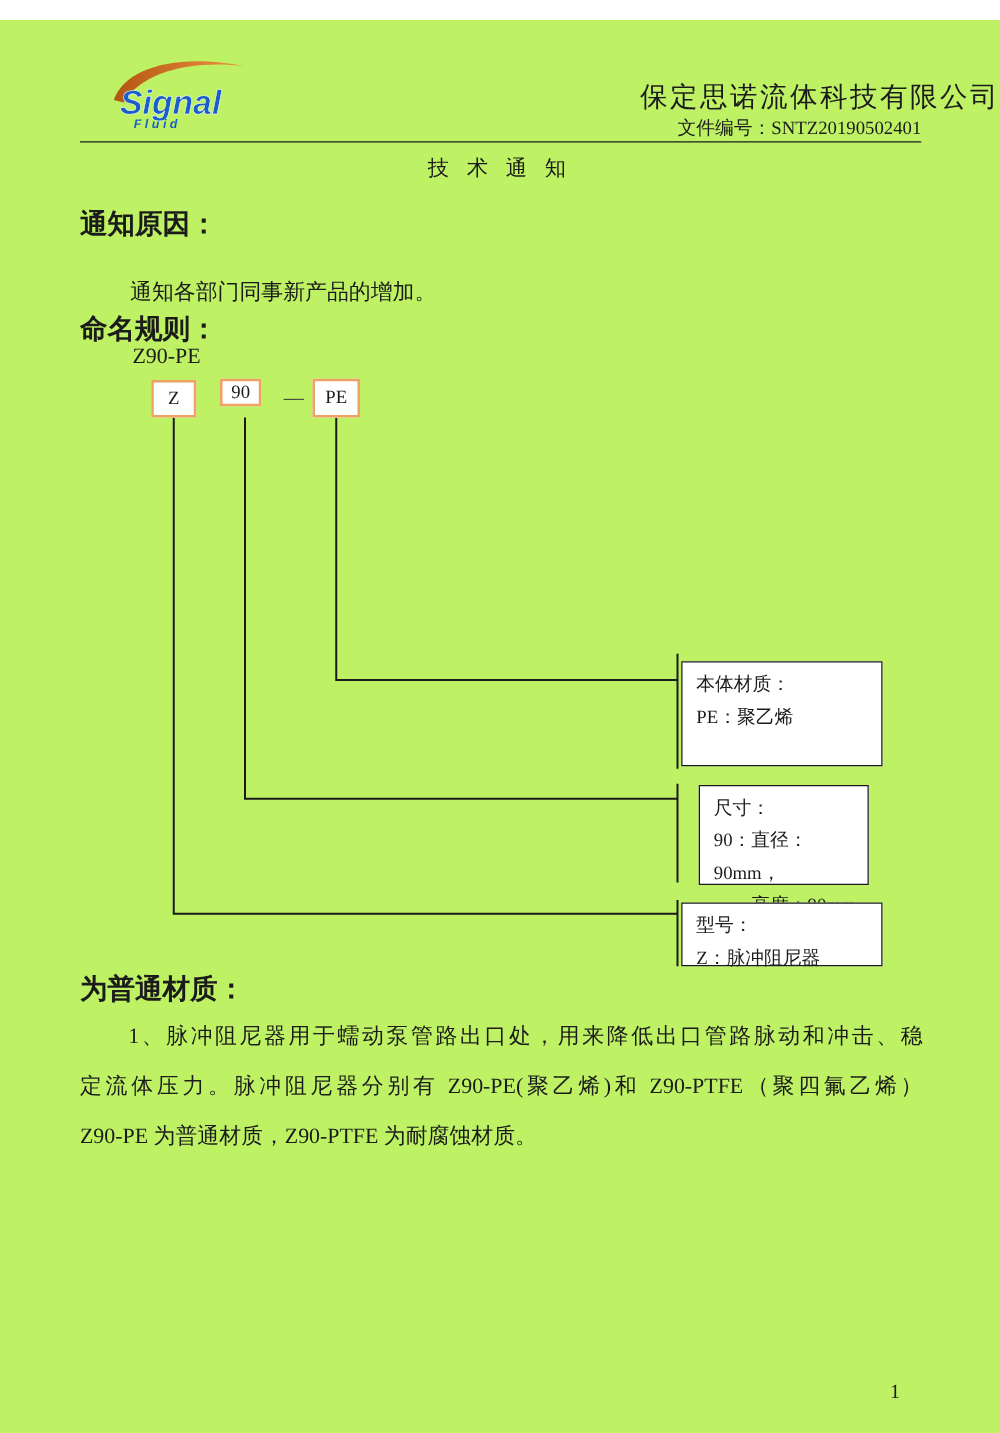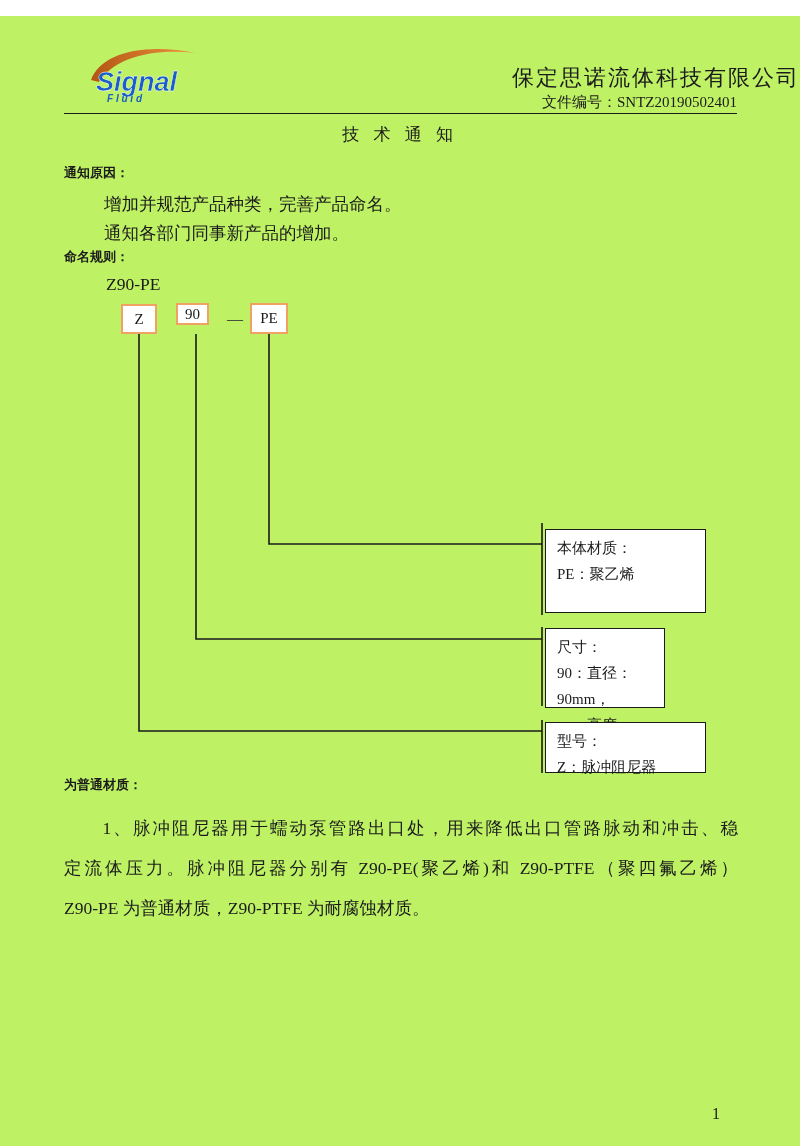--- a/index.html
+++ b/index.html
@@ -27,21 +27,21 @@
   }
   .header-rule {
     position: absolute; left: 64px; top: 97px; width: 673px;
     border-top: 1.6px solid #1b1b1b;
   }
   .doc-title {
     position: absolute; left: 0; top: 107px; width: 100%;
     text-align: center; font-size: 17px; font-weight: normal; letter-spacing: 5px;
   }
   
-  .h-bold { position: absolute; left: 64px; font-size: 13px; font-weight: bold; }
+  .h-bold { position: absolute; left: 64px; font-size: 22px; font-weight: bold; }
   .b-line { position: absolute; left: 104px; font-size: 17.5px; }
   
   .diagram-lines { position: absolute; left: 0; top: 0; width: 800px; height: 1146px; pointer-events: none; }
   .code-box {
     position: absolute;
     border: 2px solid #f0a164;
     background: #ffffff;
     display: flex; align-items: center; justify-content: center;
     font-size: 15px;
   }
@@ -85,42 +85,41 @@
 
   <div class="doc-number">
     <span>文件编号：</span><span>SNTZ20190502401</span>
   </div>
 
   <div class="header-rule"></div>
 
   <div class="doc-title">技 术 通 知</div>
 
   <div class="h-bold" style="top:148px">通知原因：</div>
-  <div class="b-line" style="top:176px">增加并规范产品种类，完善产品命名。</div>
   <div class="b-line" style="top:205px">通知各部门同事新产品的增加。</div>
   <div class="h-bold" style="top:232px">命名规则：</div>
   <div class="b-line" style="top:258px; left:106px">Z90-PE</div>
 
   <svg class="diagram-lines" viewBox="0 0 800 1146" xmlns="http://www.w3.org/2000/svg">
     <path d="M269 318 V528 H542 M542 507 V599" fill="none" stroke="#1b1b1b" stroke-width="1.6"></path>
     <path d="M196 318 V623 H542 M542 611 V690" fill="none" stroke="#1b1b1b" stroke-width="1.6"></path>
     <path d="M139 318 V715 H542 M542 704 V757" fill="none" stroke="#1b1b1b" stroke-width="1.6"></path>
   </svg>
 
   <div class="code-box" style="left:121px; top:288px; width:36px; height:30px">Z</div>
   <div class="code-box" style="left:176px; top:287px; width:33px; height:22px">90</div>
   <div class="code-sep" style="left:227px; top:294px">—</div>
   <div class="code-box" style="left:250px; top:287px; width:38px; height:31px">PE</div>
 
   <div class="ann-box" style="left:545px; top:513px; width:161px; height:84px">
     <div>本体材质：</div>
     <div>PE：聚乙烯</div>
   </div>
 
-  <div class="ann-box" style="left:545px; top:612px; width:120px; height:80px">
+  <div class="ann-box" style="left:559px; top:612px; width:136px; height:80px">
     <div>尺寸：</div>
     <div>90：直径：90mm，</div>
     <div class="indent">高度：90mm</div>
   </div>
 
   <div class="ann-box" style="left:545px; top:706px; width:161px; height:51px">
     <div>型号：</div>
     <div>Z：脉冲阻尼器</div>
   </div>
 

